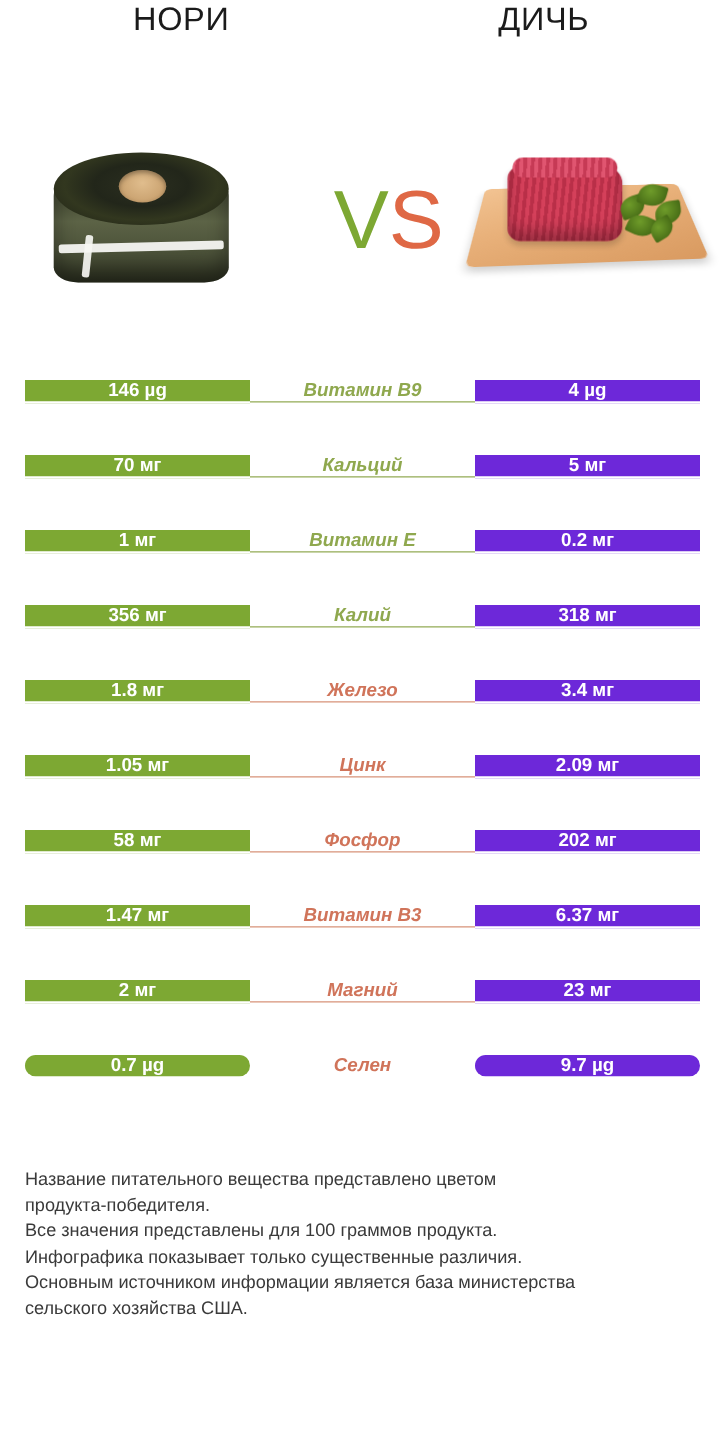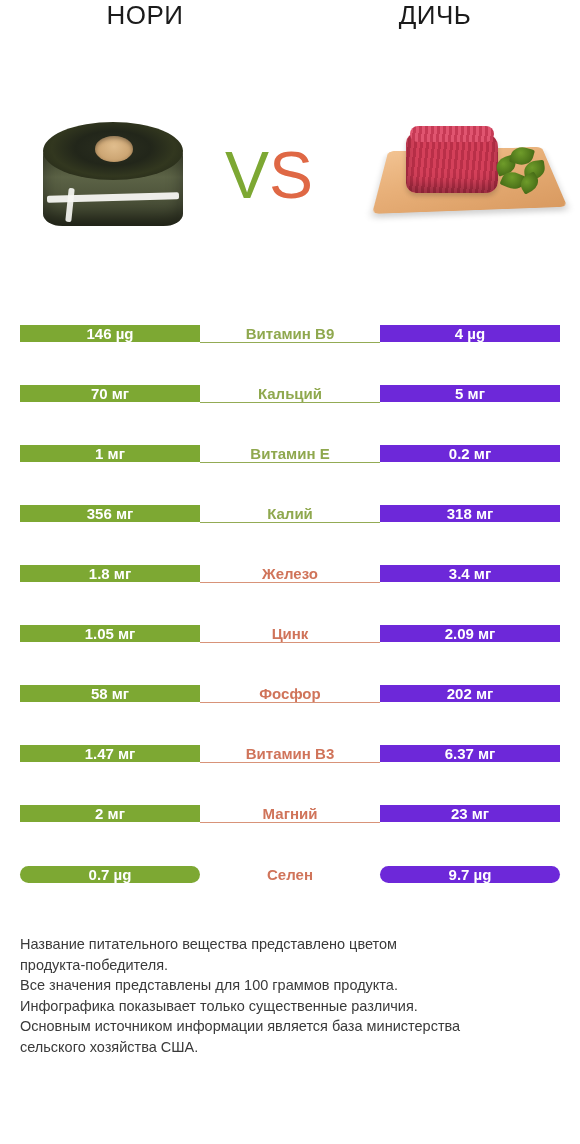--- a/index.html
+++ b/index.html
@@ -40,21 +40,21 @@
   }
   .hero-side {
     width: 225px;
     height: 210px;
     display: flex;
     align-items: center;
     justify-content: center;
   }
   .vs {
     width: 130px;
-    text-align: left;
+    text-align: right;
     font-size: 66px;
     font-weight: 400;
     line-height: 1;
     white-space: nowrap;
   }
   .vs-v { color: #7DA833; }
   .vs-s { color: #DF6845; }
 
   
   .nori-wrap {
@@ -174,21 +174,21 @@
   
   .table {
     margin: 0 auto;
     width: 540px;
     padding-top: 24px;
   }
   .row {
     display: flex;
     width: 540px;
     height: 60px;
-    align-items: center;
+    align-items: flex-start;
   }
   .cell-left,
   .cell-right {
     width: 180px;
     display: flex;
     align-items: center;
     justify-content: center;
     font-size: 15px;
     font-weight: 700;
     color: #ffffff;
@@ -201,20 +201,21 @@
 
   .cell-mid {
     width: 180px;
     display: flex;
     align-items: center;
     justify-content: center;
     font-size: 15px;
     font-weight: 700;
     background: #ffffff;
     box-sizing: border-box;
+    font-style: italic;
   }
   .row.win-left  .cell-mid { color: #8FA84E; border-bottom: 1px solid #93ab55; }
   .row.win-right .cell-mid { color: #D0745A; border-bottom: 1px solid #d89379; }
   .row:last-child .cell-mid { border-bottom: none; }
 
   
   .footer {
     width: 540px;
     margin: 0 auto;
     padding-top: 30px;

